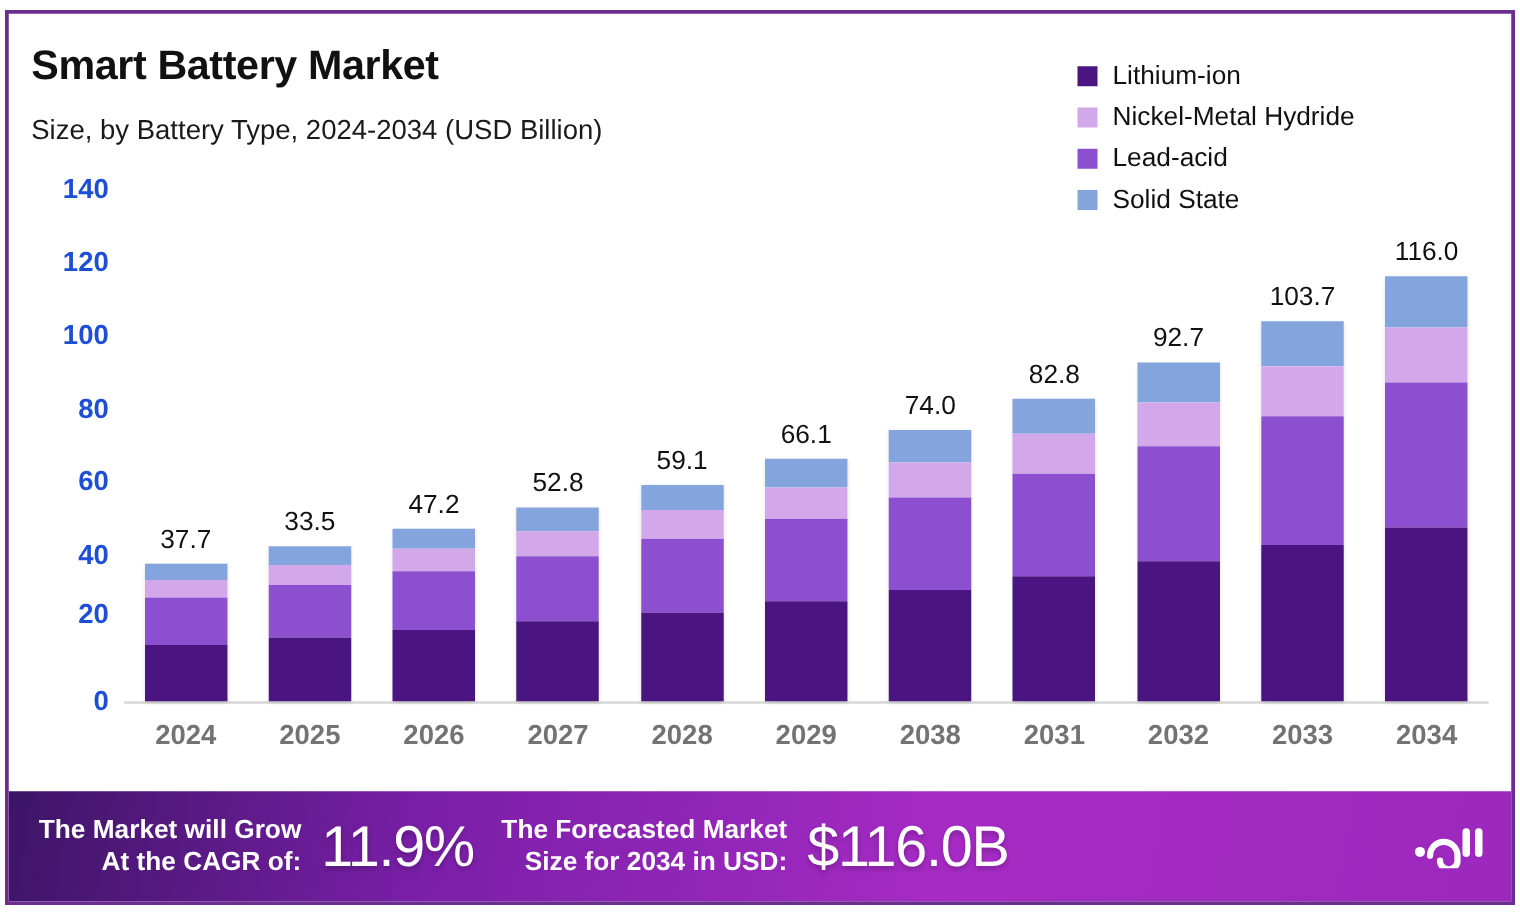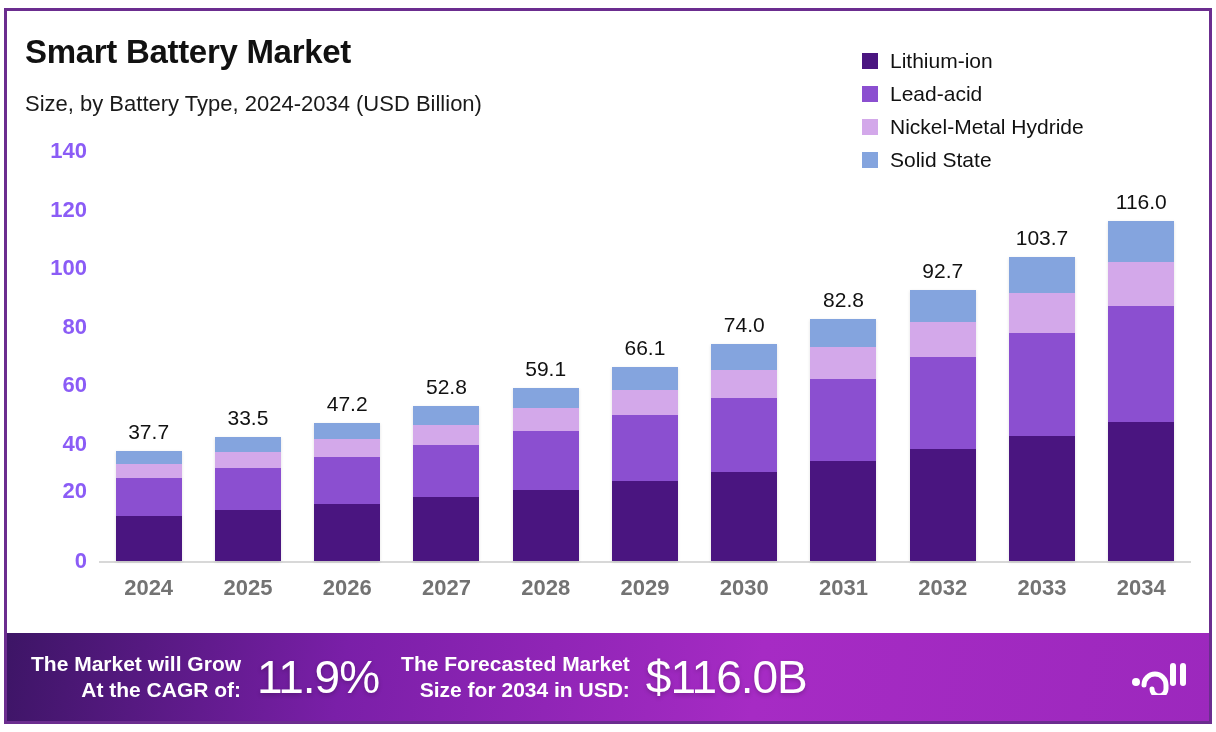--- a/index.html
+++ b/index.html
@@ -35,21 +35,21 @@
     width:16px; height:16px; margin-right:12px; flex:none;
   }
   .legend-label { font-size:21px; color:#111111; white-space:nowrap; }
   
   #plot {
     position:absolute; left:0; top:0; width:1208px; height:716px;
   }
   #yaxis { position:absolute; left:0; top:0; width:92px; height:560px; }
   .ytick {
     position:absolute; right:12px;
-    font-size:22px; font-weight:bold; color:#8b5cf6;
+    font-size:22px; font-weight:bold; color:#1d4ed8;
     transform:translateY(-50%);
     text-align:right;
   }
   #baseline {
     position:absolute; left:92px; top:550px;
     width:1092px; height:2px; background:#d8d8d8;
   }
   #bars {
     position:absolute; left:92px; top:140px;
     width:1092px; height:410px;
@@ -123,26 +123,26 @@
 
   <div id="title">Smart Battery Market</div>
   <div id="subtitle">Size, by Battery Type, 2024-2034 (USD Billion)</div>
 
   <div id="legend">
       <div class="legend-row">
         <span class="legend-swatch" style="background: rgb(74, 21, 128);"></span>
         <span class="legend-label">Lithium-ion</span>
       </div>
       <div class="legend-row">
+        <span class="legend-swatch" style="background: rgb(211, 168, 234);"></span>
+        <span class="legend-label">Nickel-Metal Hydride</span>
+      </div>
+      <div class="legend-row">
         <span class="legend-swatch" style="background: rgb(139, 79, 208);"></span>
         <span class="legend-label">Lead-acid</span>
-      </div>
-      <div class="legend-row">
-        <span class="legend-swatch" style="background: rgb(211, 168, 234);"></span>
-        <span class="legend-label">Nickel-Metal Hydride</span>
       </div>
       <div class="legend-row">
         <span class="legend-swatch" style="background: rgb(132, 164, 222);"></span>
         <span class="legend-label">Solid State</span>
       </div>
     </div>
 
   <div id="plot">
     <div id="yaxis">
         <div class="ytick" style="top: 550px;">0</div>
@@ -256,21 +256,21 @@
           </div>
         </div>
       </div>
     <div id="xlabels">
         <div class="xlabel">2024</div>
         <div class="xlabel">2025</div>
         <div class="xlabel">2026</div>
         <div class="xlabel">2027</div>
         <div class="xlabel">2028</div>
         <div class="xlabel">2029</div>
-        <div class="xlabel">2030</div>
+        <div class="xlabel">2038</div>
         <div class="xlabel">2031</div>
         <div class="xlabel">2032</div>
         <div class="xlabel">2033</div>
         <div class="xlabel">2034</div>
       </div>
   </div>
 
   <div id="banner">
     <div class="banner-cap" id="banner-cap1">The Market will Grow
 At the CAGR of:</div>

